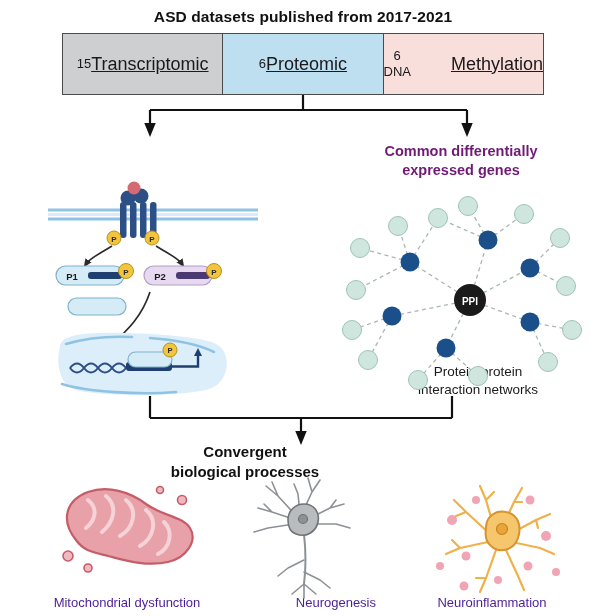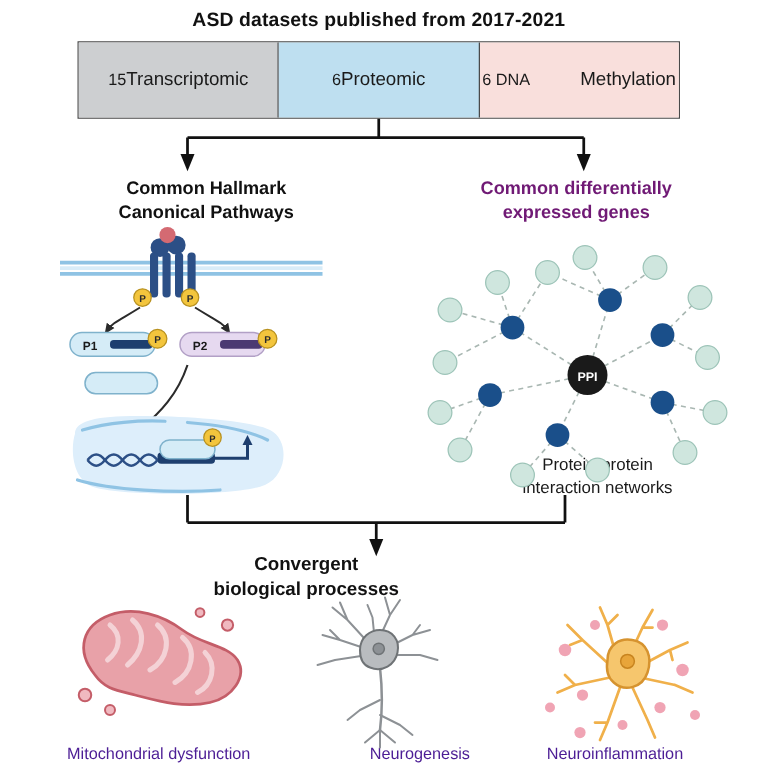--- a/index.html
+++ b/index.html
@@ -54,21 +54,21 @@
     justify-content: center;
     font-size: 13px;
     line-height: 1.25;
     text-align: center;
     border-right: 1.5px solid #4a4a4a;
     box-sizing: border-box;
     color: #1a1a1a;
   }
   .dataset-cell:last-child { border-right: none; gap: 40px; }
   .cell-count { font-size: 13px; }
-  .cell-label { font-size: 15px; }
+  .cell-label { font-size: 18px; text-decoration: underline; }
   .c-transcriptomic { background: #cdcfd1; }
   .c-proteomic { background: #bedff0; }
   .c-methylation { background: #f9dfdc; }
 
   
   .h-left {
     position: absolute;
     top: 142px;
     left: 40px;
     width: 250px;
@@ -148,24 +148,20 @@
     <div class="dataset-cell c-proteomic">
       <span class="cell-count">6</span>
       <span class="cell-label">Proteomic</span>
     </div>
     <div class="dataset-cell c-methylation">
       <span class="cell-count">6 DNA</span>
       <span class="cell-label">Methylation</span>
     </div>
   </div>
 
-  <div class="h-left">
-    <div>Common Hallmark</div>
-    <div>Canonical Pathways</div>
-  </div>
 
   <div class="h-right">
     <div>Common differentially</div>
     <div>expressed genes</div>
   </div>
 
   <div class="h-ppi">
     <div>Protein-protein</div>
     <div>interaction networks</div>
   </div>

